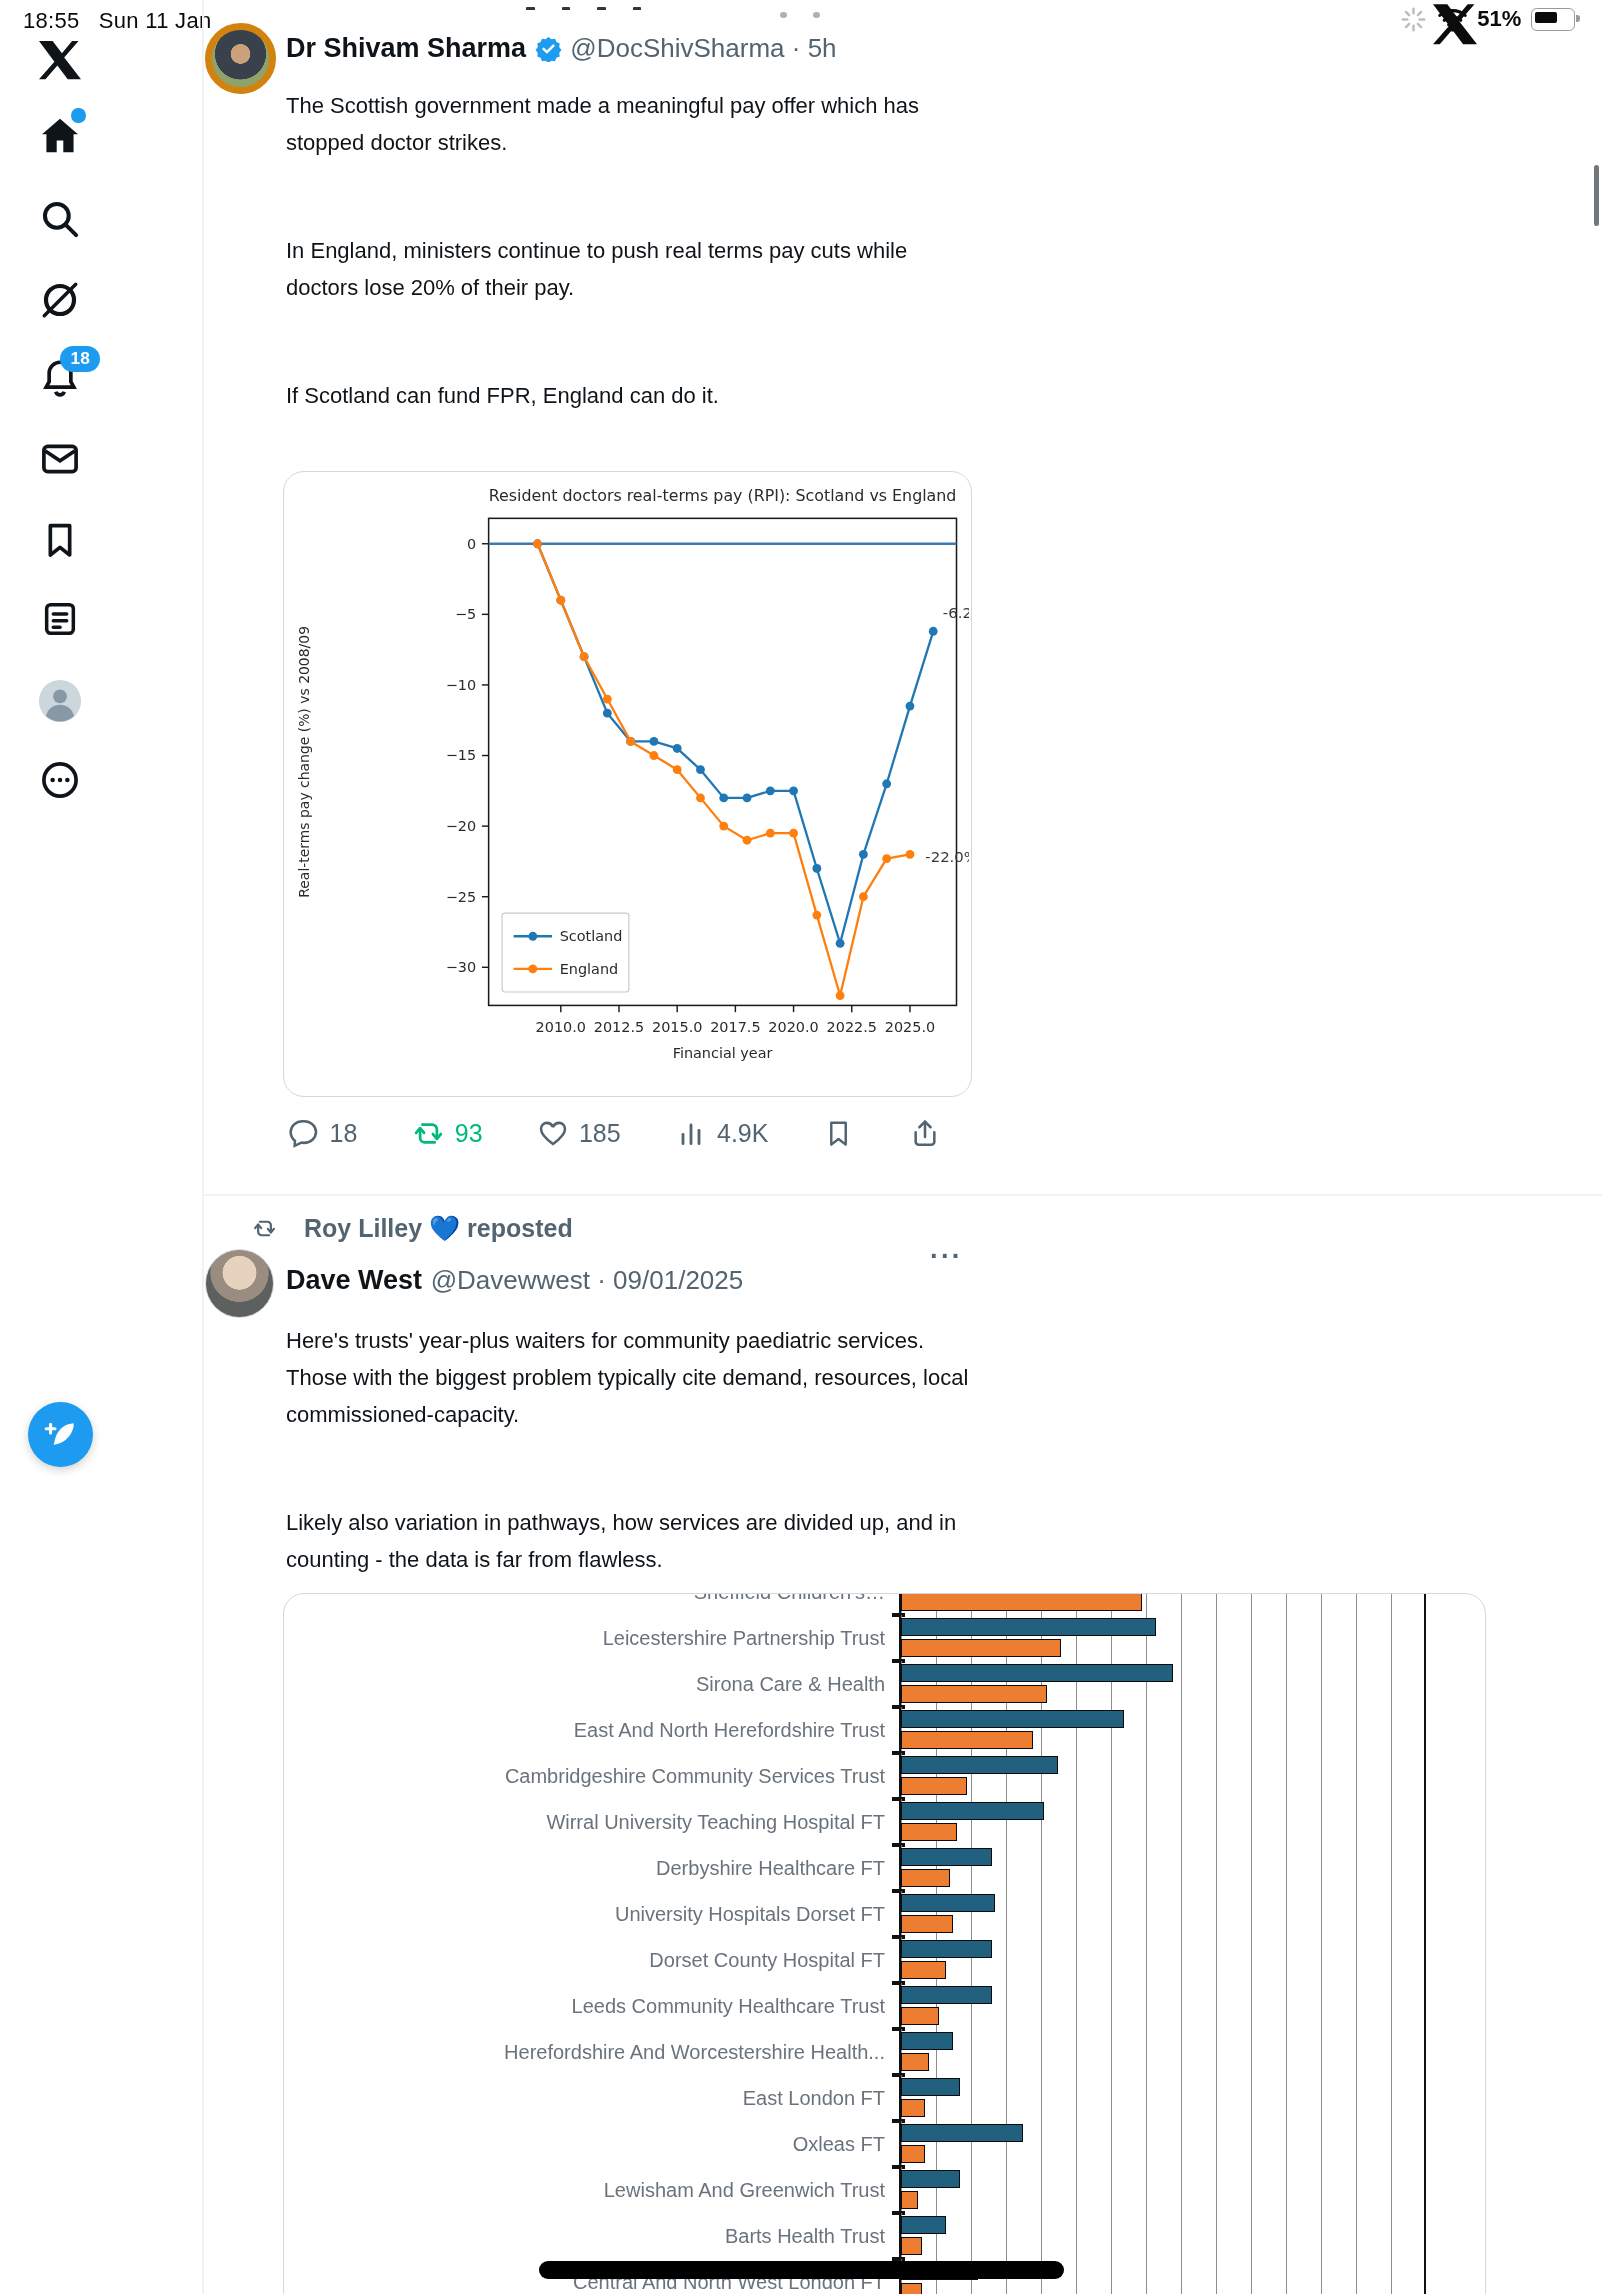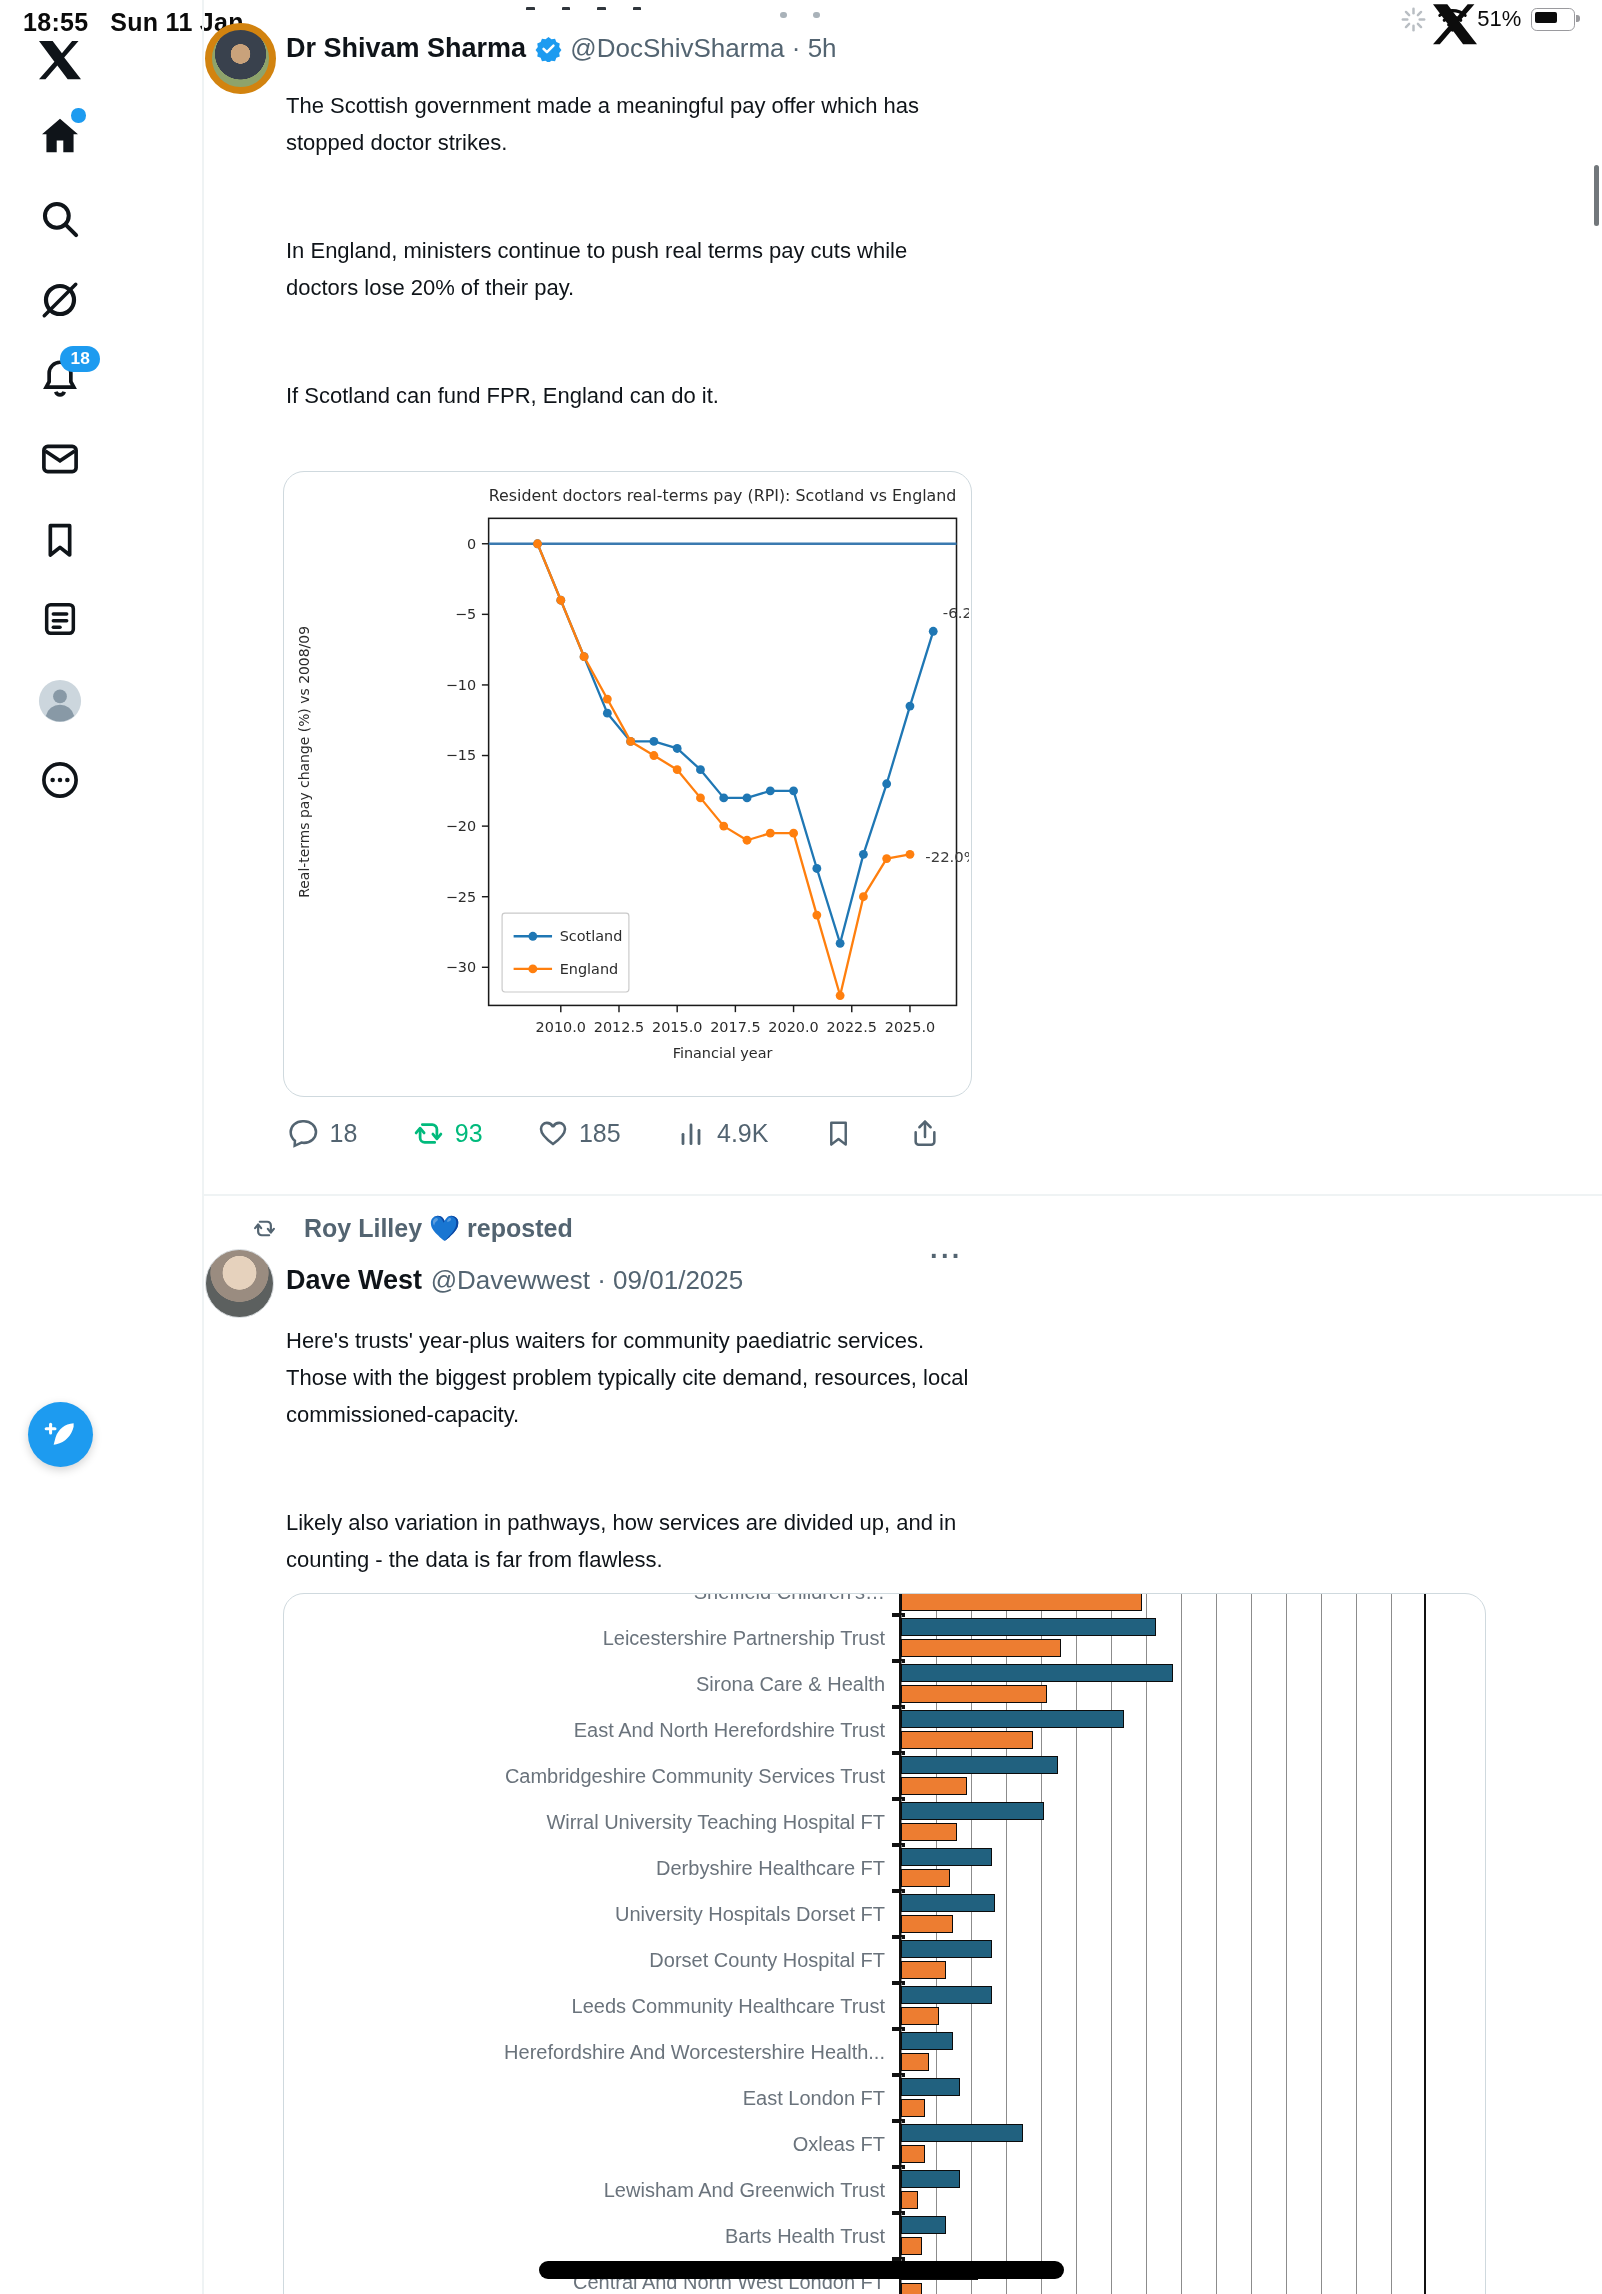--- a/index.html
+++ b/index.html
@@ -1,23 +1,23 @@
 <!DOCTYPE html>
 <html><head>
 <meta charset="utf-8">
 <style>
   html,body{margin:0;padding:0;background:#fff;}
   .screen{position:relative;width:1602px;height:2294px;background:#fff;overflow:hidden;
           font-family:"Liberation Sans",sans-serif;color:#0f1419;}
   .abs{position:absolute;}
 
   
-  .statusbar-left{left:23px;top:7.7px;font-size:25px;font-weight:700;color:#0b0b0b;letter-spacing:0.3px;}
+  .statusbar-left{left:23px;top:7.7px;font-size:22px;font-weight:400;color:#0b0b0b;letter-spacing:0.3px;}
   .statusbar-right{right:27px;top:5.8px;display:flex;align-items:center;gap:9.6px;}
-  .batt-pct{font-size:22px;font-weight:400;color:#0b0b0b;}
+  .batt-pct{font-size:22px;font-weight:700;color:#0b0b0b;}
   .battery{position:relative;width:42px;height:21px;border:1.9px solid #9a9a9e;border-radius:5.8px;}
   .battery .fill{position:absolute;left:2.9px;top:2.9px;width:52%;height:11.5px;border-radius:1.9px;background:#0b0b0b;}
   .battery .nub{position:absolute;right:-5.8px;top:5.8px;width:3.8px;height:7.7px;background:#9a9a9e;border-radius:0 2.9px 2.9px 0;}
   .x-overlay{position:absolute;left:1433px;top:1.9px;width:44px;height:44px;z-index:5;}
 
   
   .side-divider{left:202px;top:0;width:1.9px;height:2294px;background:#eff3f4;}
   .nav-item{left:37px;width:46px;height:46px;display:flex;align-items:center;justify-content:center;text-align:center;}
   .nav-badge{position:absolute;top:-11.5px;left:21px;min-width:27px;height:26px;padding:0 6.7px;border-radius:13.4px;
              background:#1d9bf0;color:#fff;font-size:17.3px;font-weight:700;display:flex;align-items:center;justify-content:center;}

